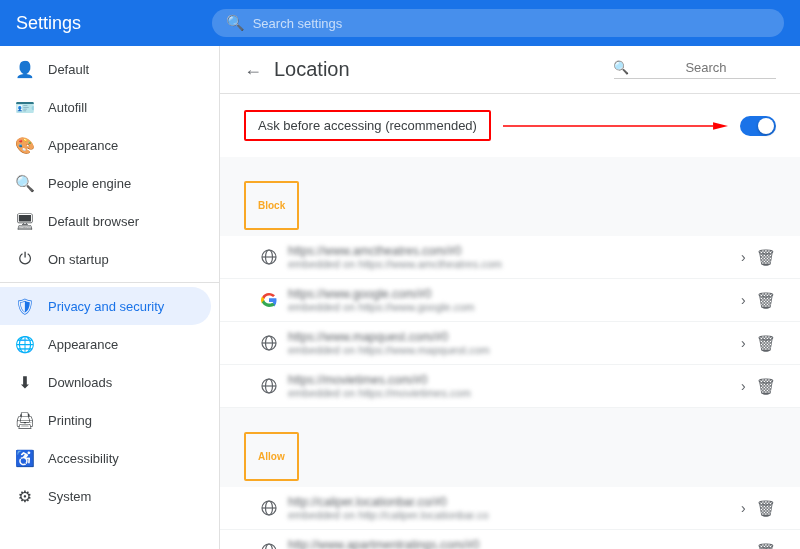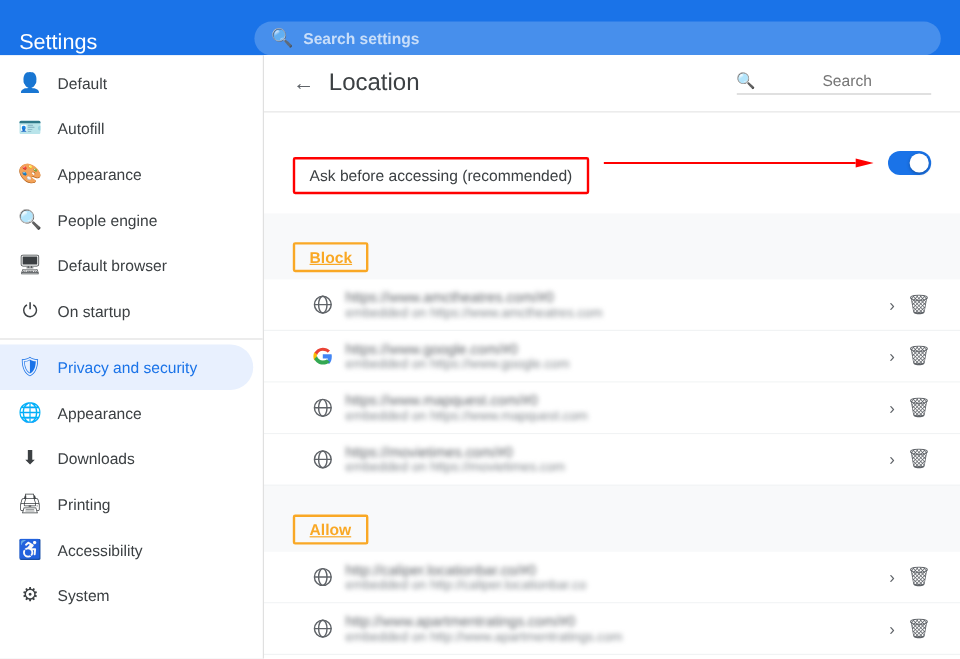--- a/index.html
+++ b/index.html
@@ -3,21 +3,21 @@
   <meta charset="utf-8">
   <style>
     * { box-sizing: border-box; margin: 0; padding: 0; }
     body { font-family: 'Segoe UI', Arial, sans-serif; font-size: 13px; background: #f1f3f4; display: flex; flex-direction: column; height: 549px; width: 800px; overflow: hidden; }
 
     
     .topbar {
       background: #1a73e8;
       height: 46px;
       display: flex;
-      align-items: flex-end;
+      align-items: center;
       padding: 0 16px;
       gap: 16px;
       flex-shrink: 0;
     }
     .topbar-title {
       color: white;
       font-size: 18px;
       font-weight: 500;
       min-width: 180px;
     }
@@ -30,21 +30,20 @@
       flex: 1;
       gap: 8px;
     }
     .topbar-search input {
       background: transparent;
       border: none;
       outline: none;
       color: #e5e5e5;
       font-size: 13px;
       width: 100%;
-      font-weight: bold;
     }
     .topbar-search input::placeholder { color: rgba(255,255,255,0.7); }
 
     
     .main {
       display: flex;
       flex: 1;
       overflow: hidden;
     }
 
@@ -153,21 +152,20 @@
       background: white;
       margin-bottom: 1px;
       position: relative;
     }
     .ask-row-label {
       border: 2px solid red;
       padding: 6px 12px;
       font-size: 13px;
       color: #3c4043;
       border-radius: 2px;
-      margin-top: 21px;
     }
     .arrow-line {
       flex: 1;
       display: flex;
       align-items: center;
       margin: 0 12px;
     }
     .arrow-svg {
       width: 100%;
       height: 20px;
@@ -188,27 +186,26 @@
       position: absolute;
       right: 2px;
       top: 2px;
       box-shadow: 0 1px 3px rgba(0,0,0,0.3);
     }
 
     
     .section-label-box {
       border: 2px solid #f9a825;
       color: #f9a825;
-      font-size: 13px;
+      font-size: 10px;
       font-weight: 600;
-      padding: 3px 12px;
+      padding: 17px 12px;
       margin: 10px 24px 4px 24px;
       display: inline-block;
       border-radius: 2px;
-      text-decoration: underline;
     }
 
     
     .site-row {
       display: flex;
       align-items: center;
       padding: 8px 24px 8px 40px;
       background: white;
       border-bottom: 1px solid #f1f3f4;
       gap: 10px;

